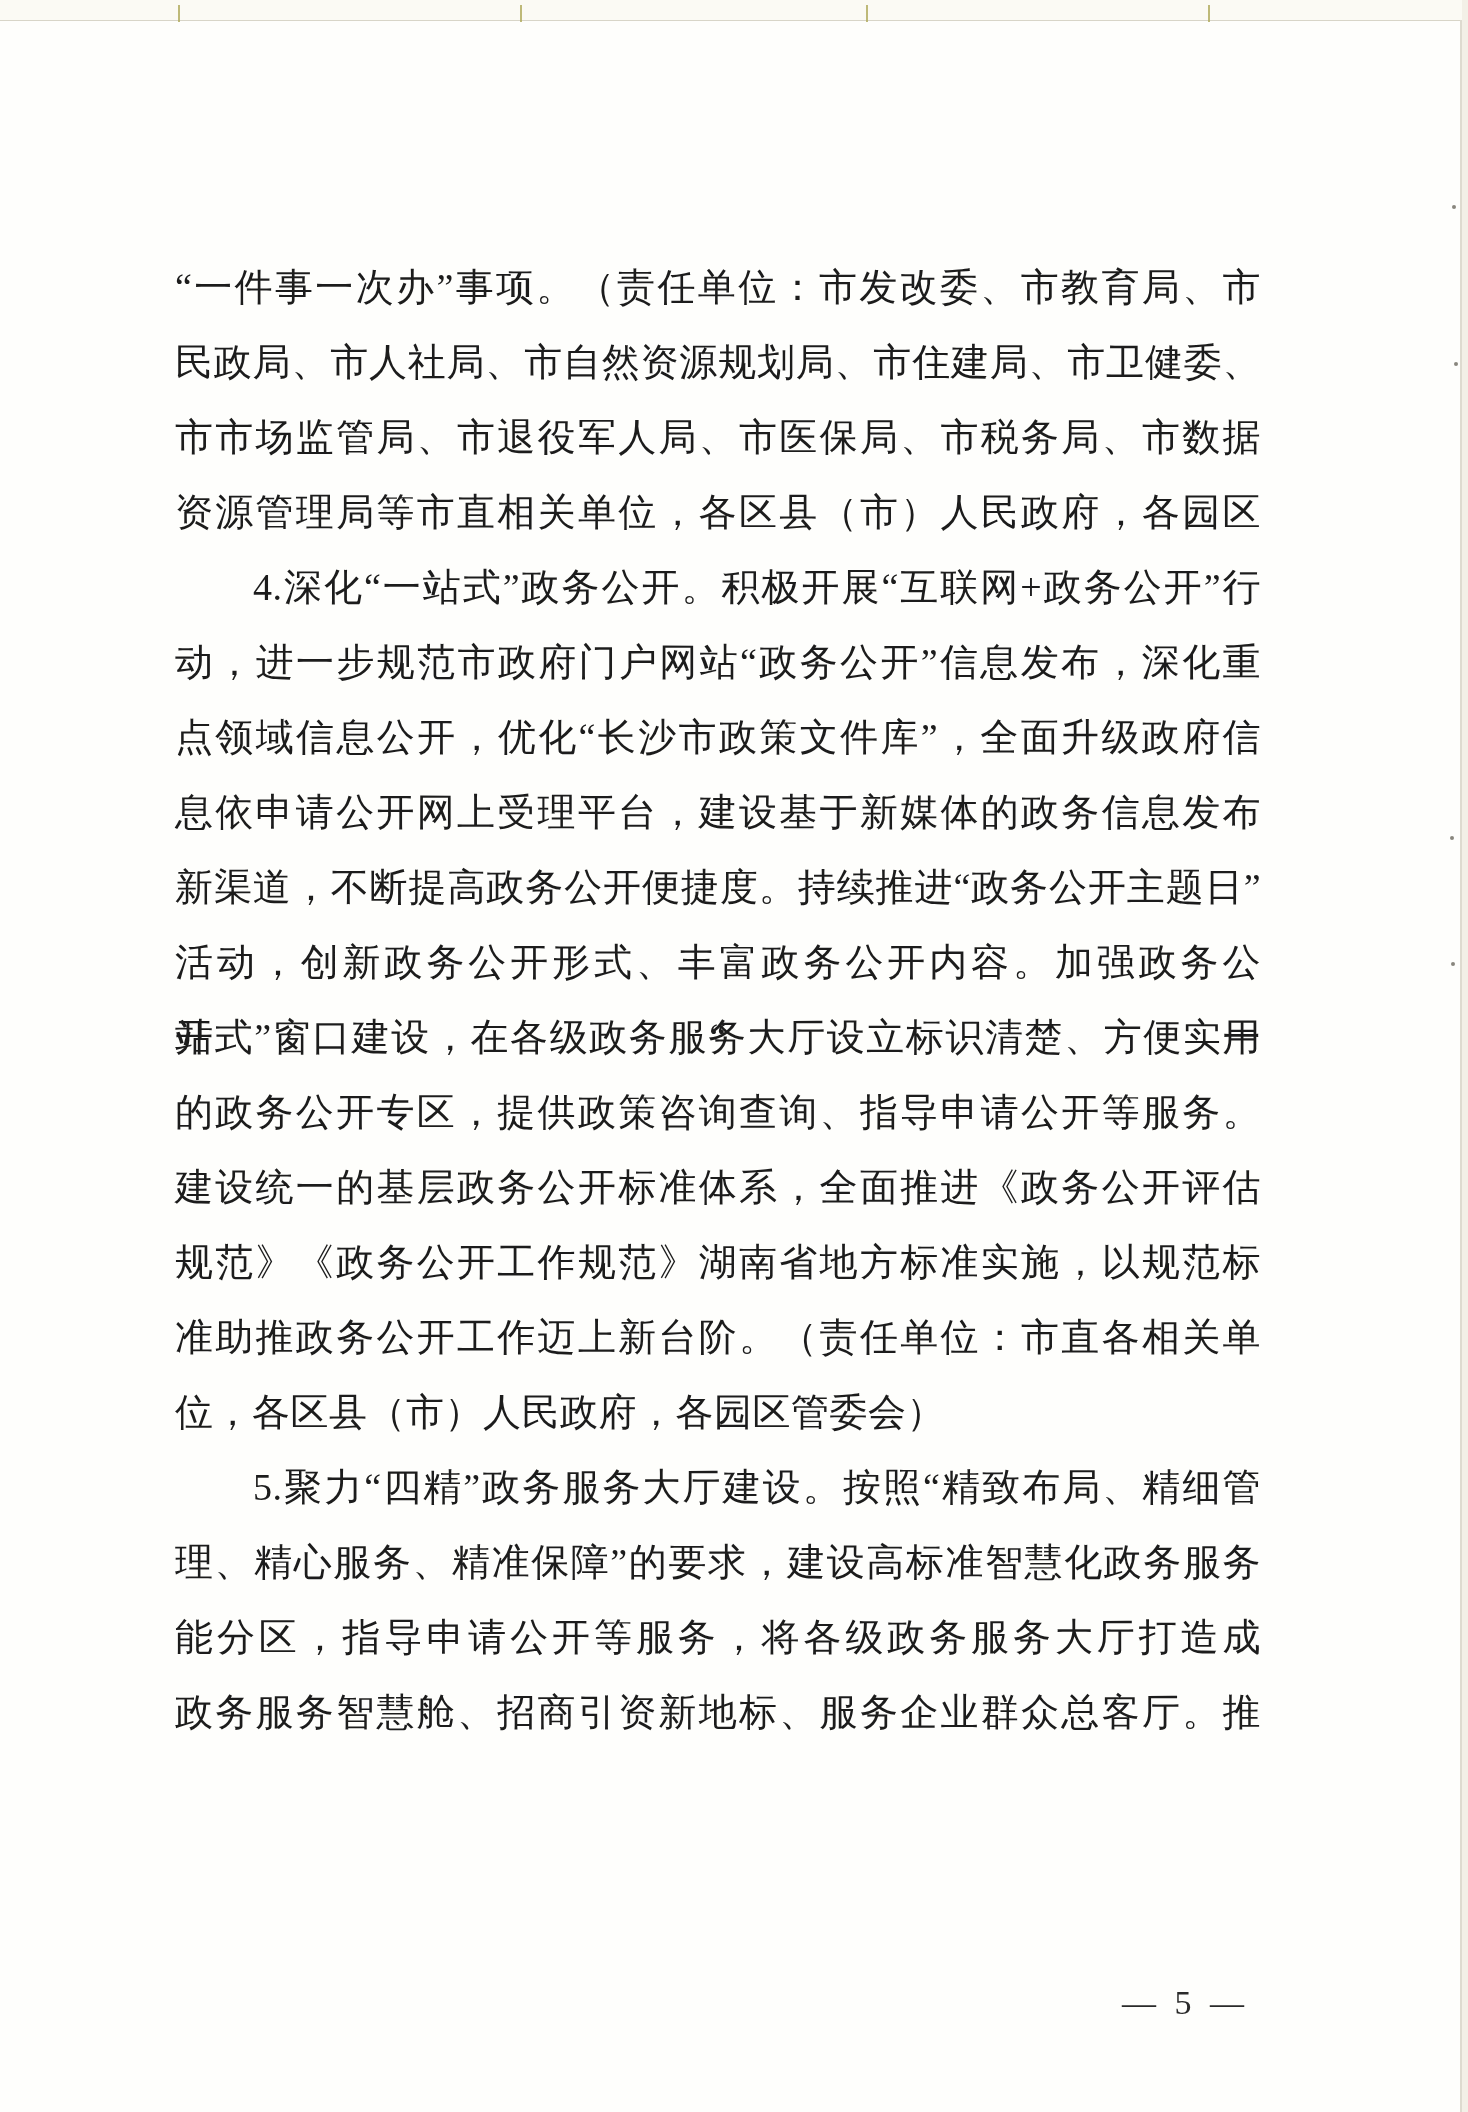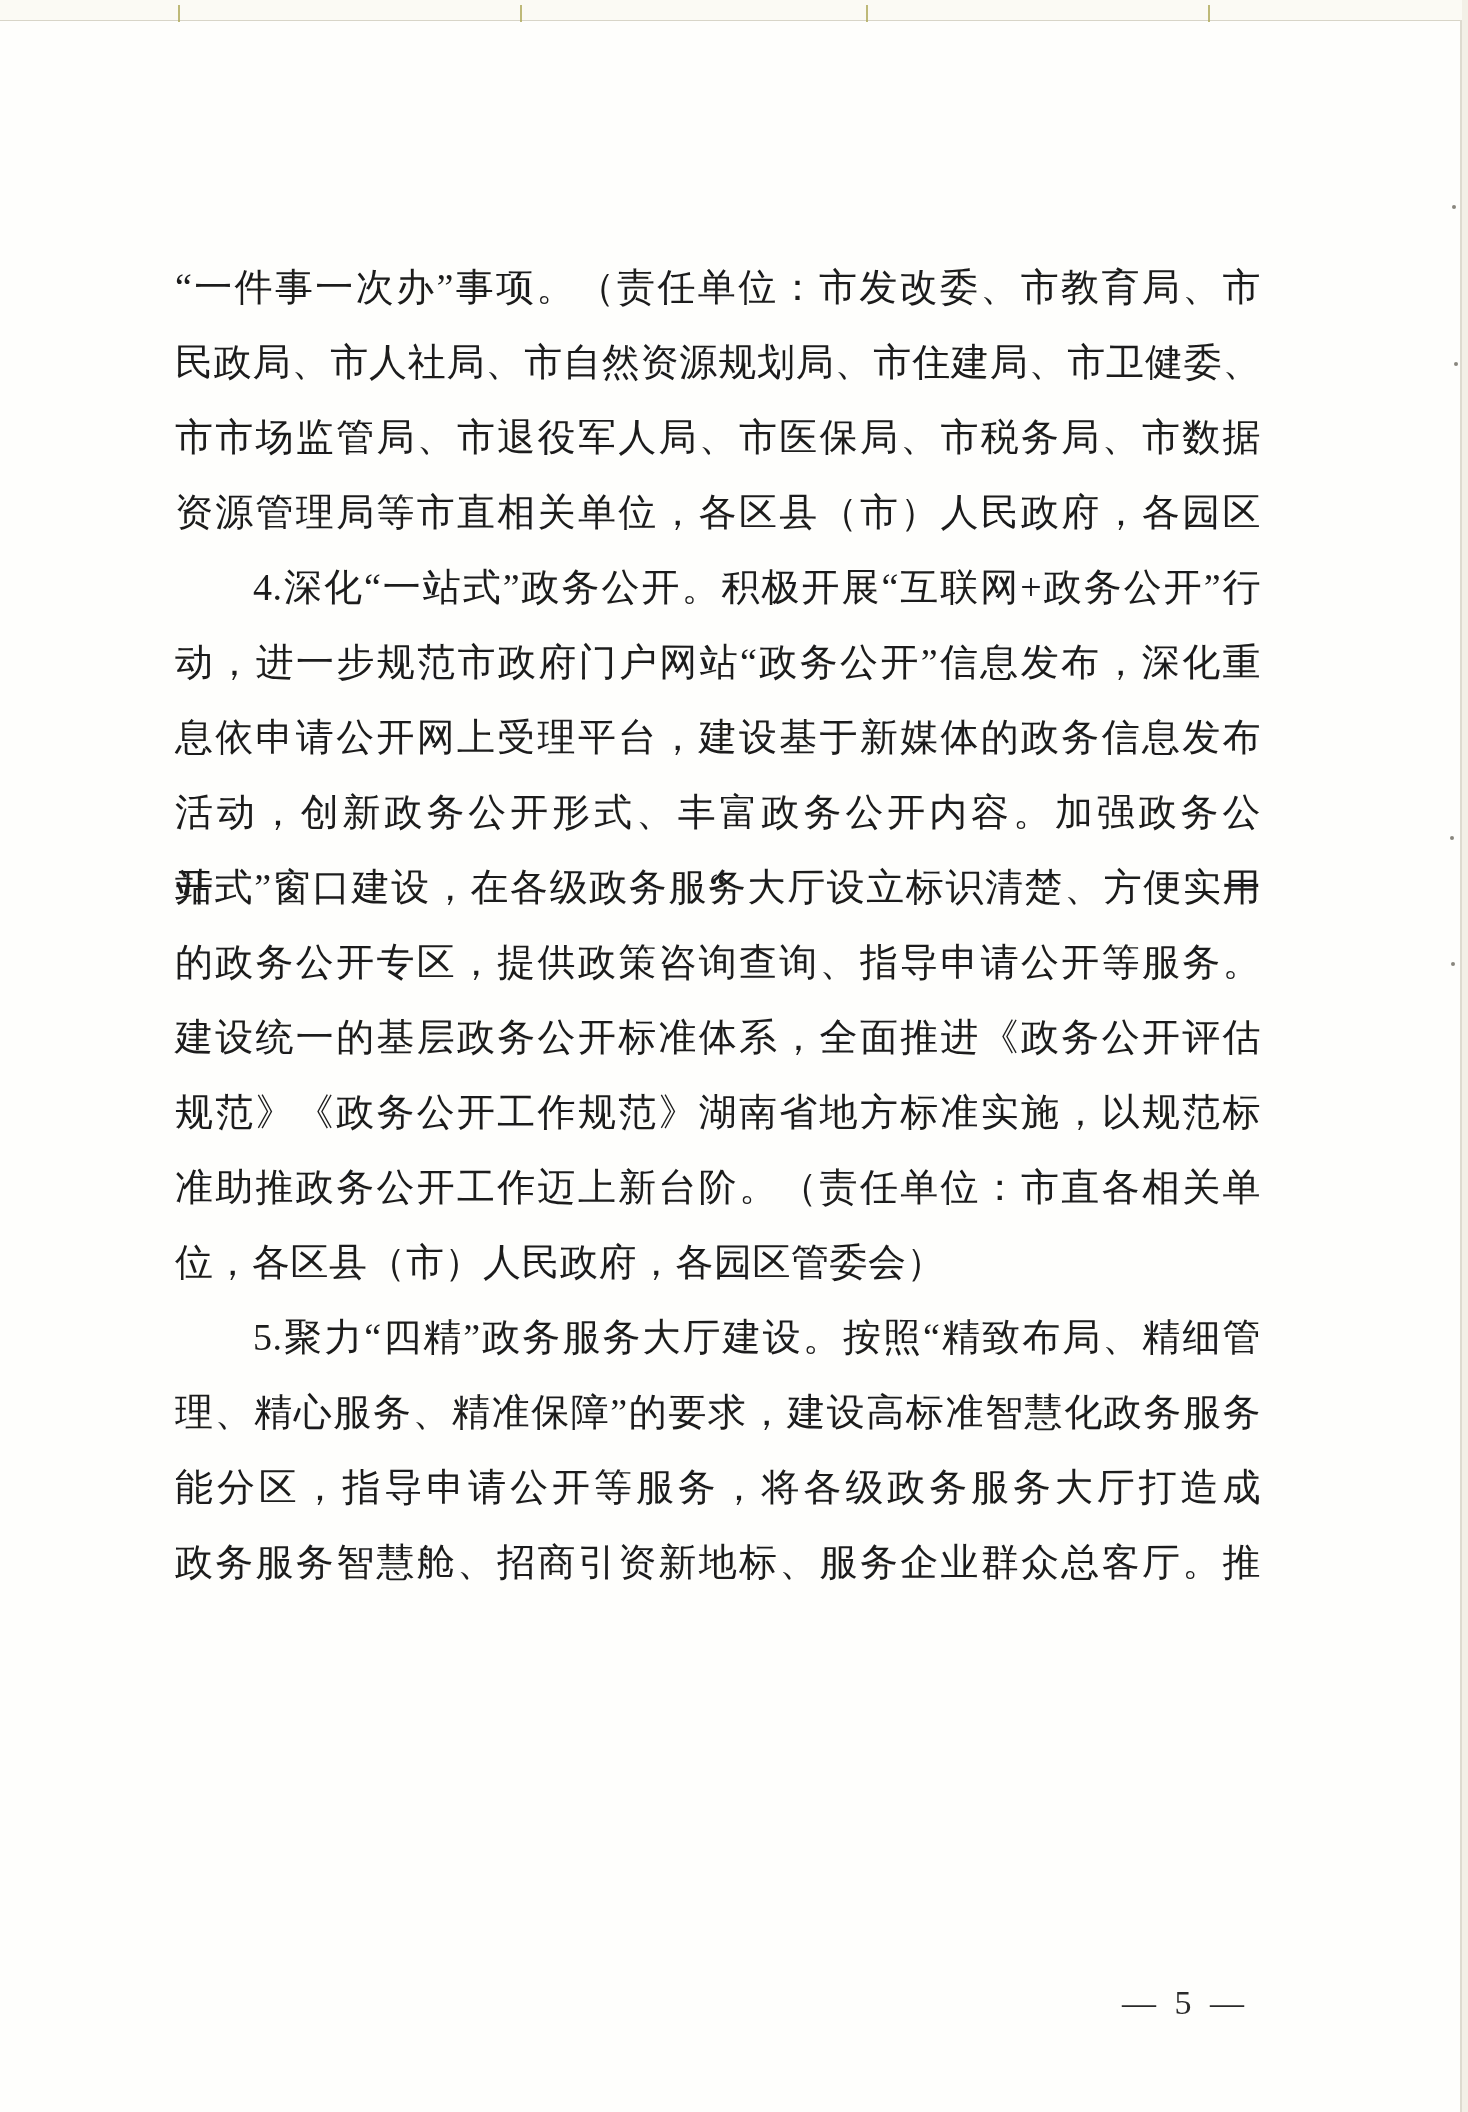--- a/index.html
+++ b/index.html
@@ -109,21 +109,23 @@
     <div class="speck" style="left:1451px; top:962px"></div>
   </div>
 
   <div class="text-block">
       <div class="line justify"><span>“一件事一次办”事项。（责任单位：市发改委、市教育局、市</span></div>
       <div class="line justify"><span>民政局、市人社局、市自然资源规划局、市住建局、市卫健委、</span></div>
       <div class="line justify"><span>市市场监管局、市退役军人局、市医保局、市税务局、市数据</span></div>
       <div class="line justify"><span>资源管理局等市直相关单位，各区县（市）人民政府，各园区</span></div>
       <div class="line indent justify"><span class="bold">4.深化“一站式”政务公开。</span><span>积极开展“互联网+政务公开”行</span></div>
       <div class="line justify"><span>动，进一步规范市政府门户网站“政务公开”信息发布，深化重</span></div>
+      <div class="line justify"><span>点领域信息公开，优化“长沙市政策文件库”，全面升级政府信</span></div>
       <div class="line justify"><span>息依申请公开网上受理平台，建设基于新媒体的政务信息发布</span></div>
+      <div class="line justify"><span>新渠道，不断提高政务公开便捷度。持续推进“政务公开主题日”</span></div>
       <div class="line justify"><span>活动，创新政务公开形式、丰富政务公开内容。加强政务公开“一</span></div>
       <div class="line justify"><span>站式”窗口建设，在各级政务服务大厅设立标识清楚、方便实用</span></div>
       <div class="line justify"><span>的政务公开专区，提供政策咨询查询、指导申请公开等服务。</span></div>
       <div class="line justify"><span>建设统一的基层政务公开标准体系，全面推进《政务公开评估</span></div>
       <div class="line justify"><span>规范》《政务公开工作规范》湖南省地方标准实施，以规范标</span></div>
       <div class="line justify"><span>准助推政务公开工作迈上新台阶。（责任单位：市直各相关单</span></div>
       <div class="line"><span>位，各区县（市）人民政府，各园区管委会）</span></div>
       <div class="line indent justify"><span class="bold">5.聚力“四精”政务服务大厅建设。</span><span>按照“精致布局、精细管</span></div>
       <div class="line justify"><span>理、精心服务、精准保障”的要求，建设高标准智慧化政务服务</span></div>
       <div class="line justify"><span>能分区，指导申请公开等服务，将各级政务服务大厅打造成</span></div>

